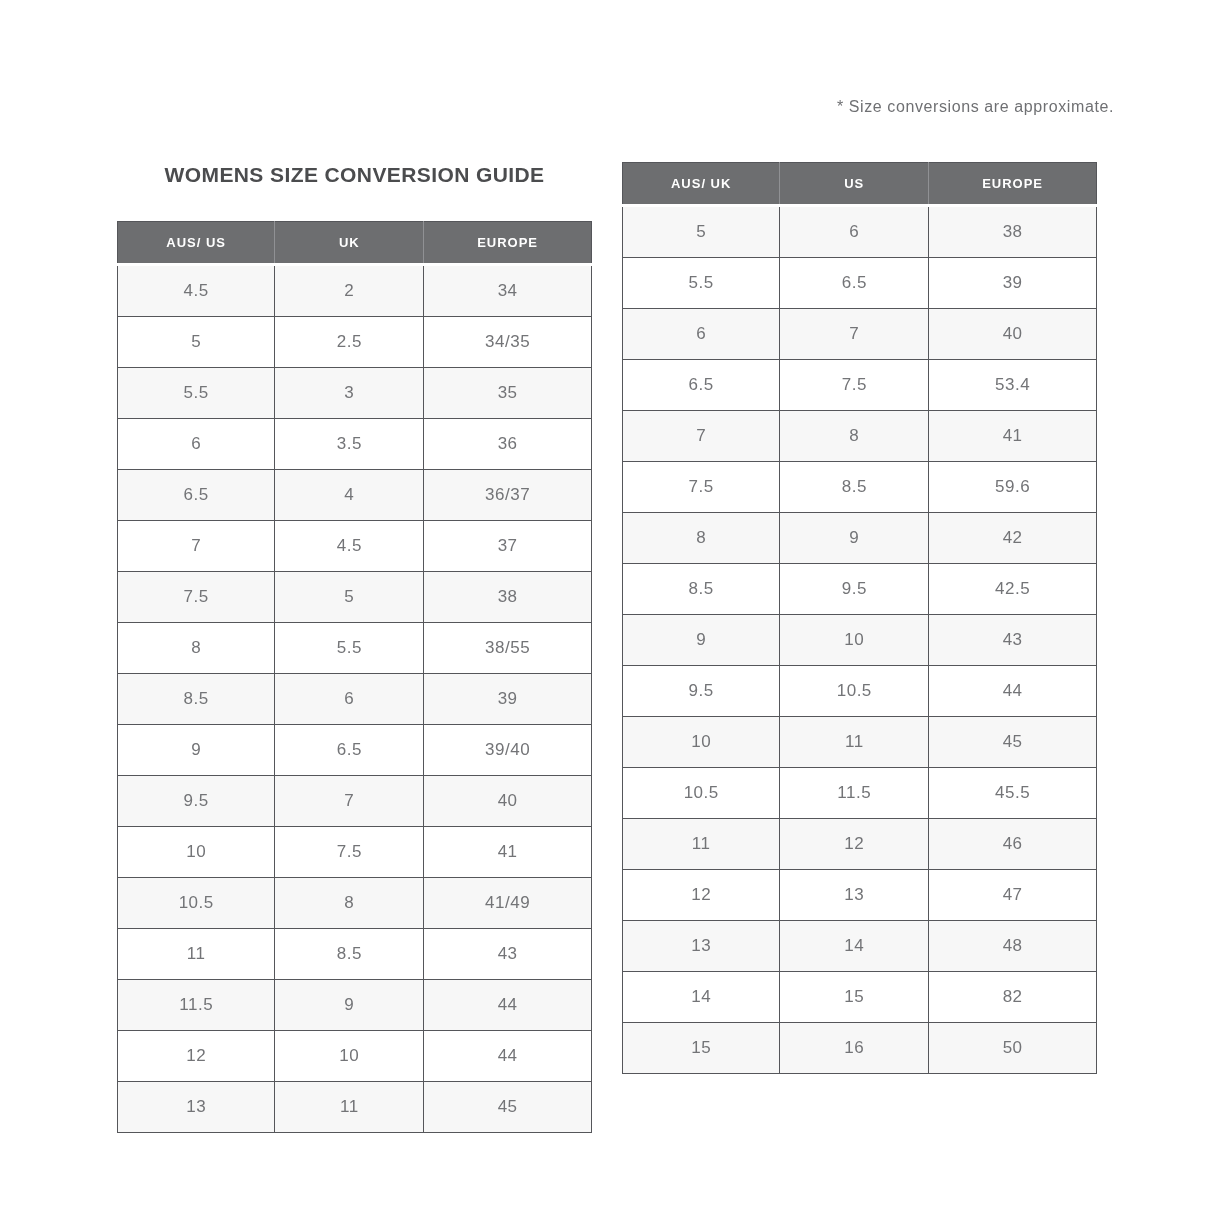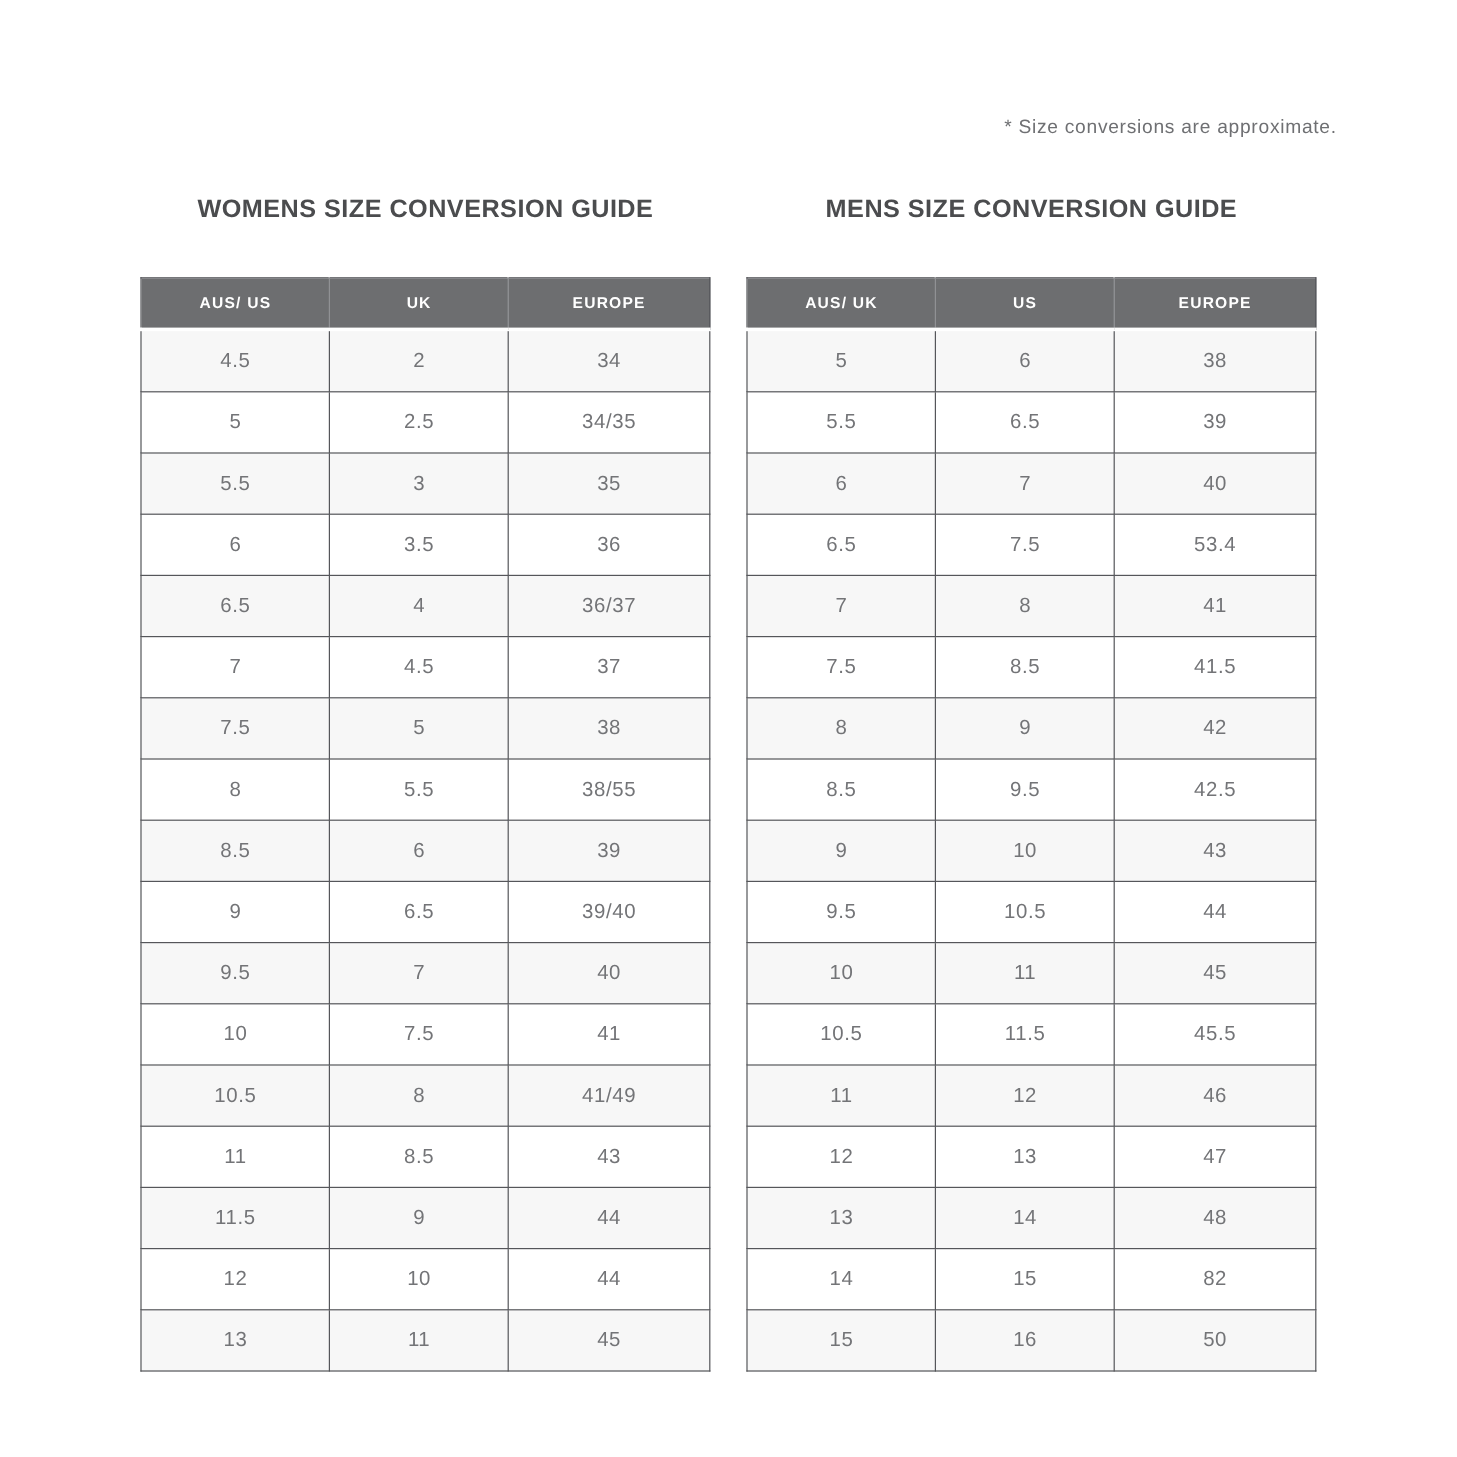--- a/index.html
+++ b/index.html
@@ -35,21 +35,21 @@
   }
   .table-col { width: 475px; }
 
   .table-heading {
     text-align: center;
     font-size: 21px;
     font-weight: 700;
     color: #4b4c4e;
     letter-spacing: 0.4px;
     line-height: 26px;
-    margin-bottom: 43px;
+    margin-bottom: 33px;
   }
 
   table.size-table {
     width: 100%;
     border-collapse: collapse;
     border: 1px solid #55565a;
     table-layout: fixed;
   }
   .size-table col.c1 { width: 33.2%; }
   .size-table col.c2 { width: 31.4%; }
@@ -189,21 +189,20 @@
             <tr>
               <td>13</td>
               <td>11</td>
               <td>45</td>
             </tr>
           </tbody>
       </table>
     </div>
 
     <div class="table-col">
-      <div class="table-heading">MENS SIZE CONVERSION GUIDE</div>
       <table class="size-table">
         <colgroup>
             <col class="c1">
             <col class="c2">
             <col class="c3">
           </colgroup>
         <thead>
           <tr>
               <th>AUS/ UK</th>
               <th>US</th>
@@ -232,21 +231,21 @@
               <td>53.4</td>
             </tr>
             <tr>
               <td>7</td>
               <td>8</td>
               <td>41</td>
             </tr>
             <tr>
               <td>7.5</td>
               <td>8.5</td>
-              <td>41.5</td>
+              <td>59.6</td>
             </tr>
             <tr>
               <td>8</td>
               <td>9</td>
               <td>42</td>
             </tr>
             <tr>
               <td>8.5</td>
               <td>9.5</td>
               <td>42.5</td>

